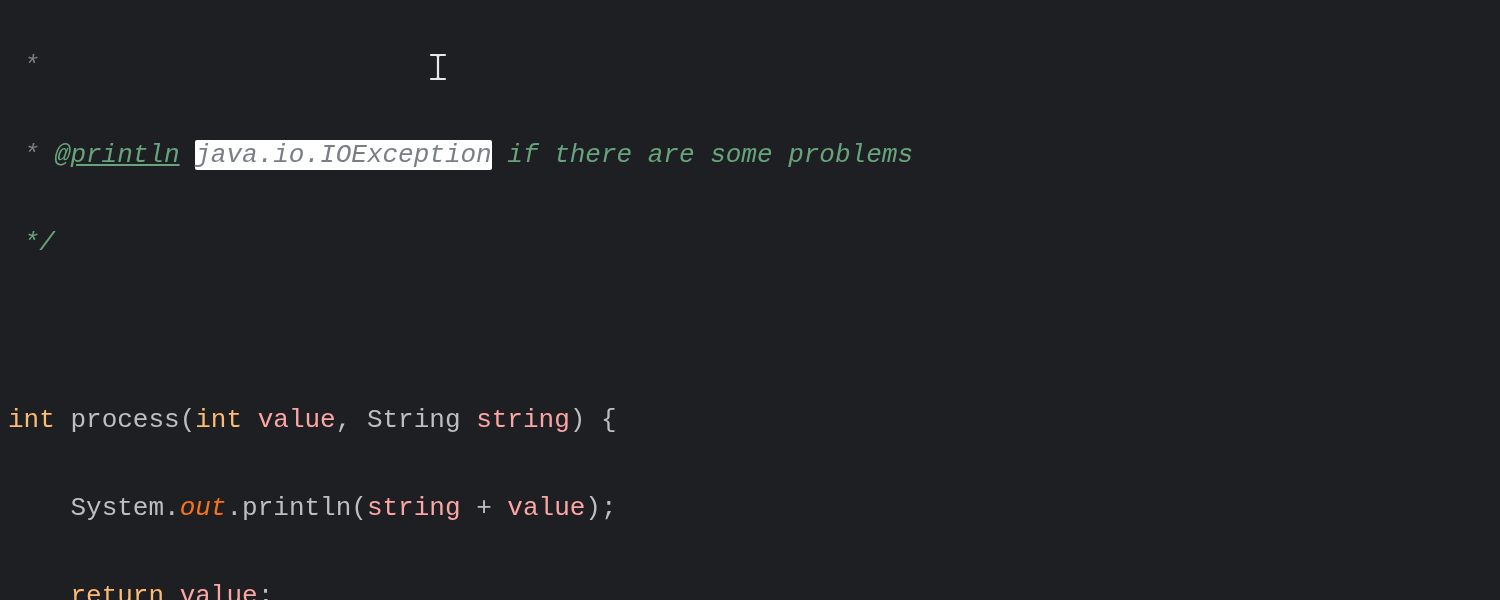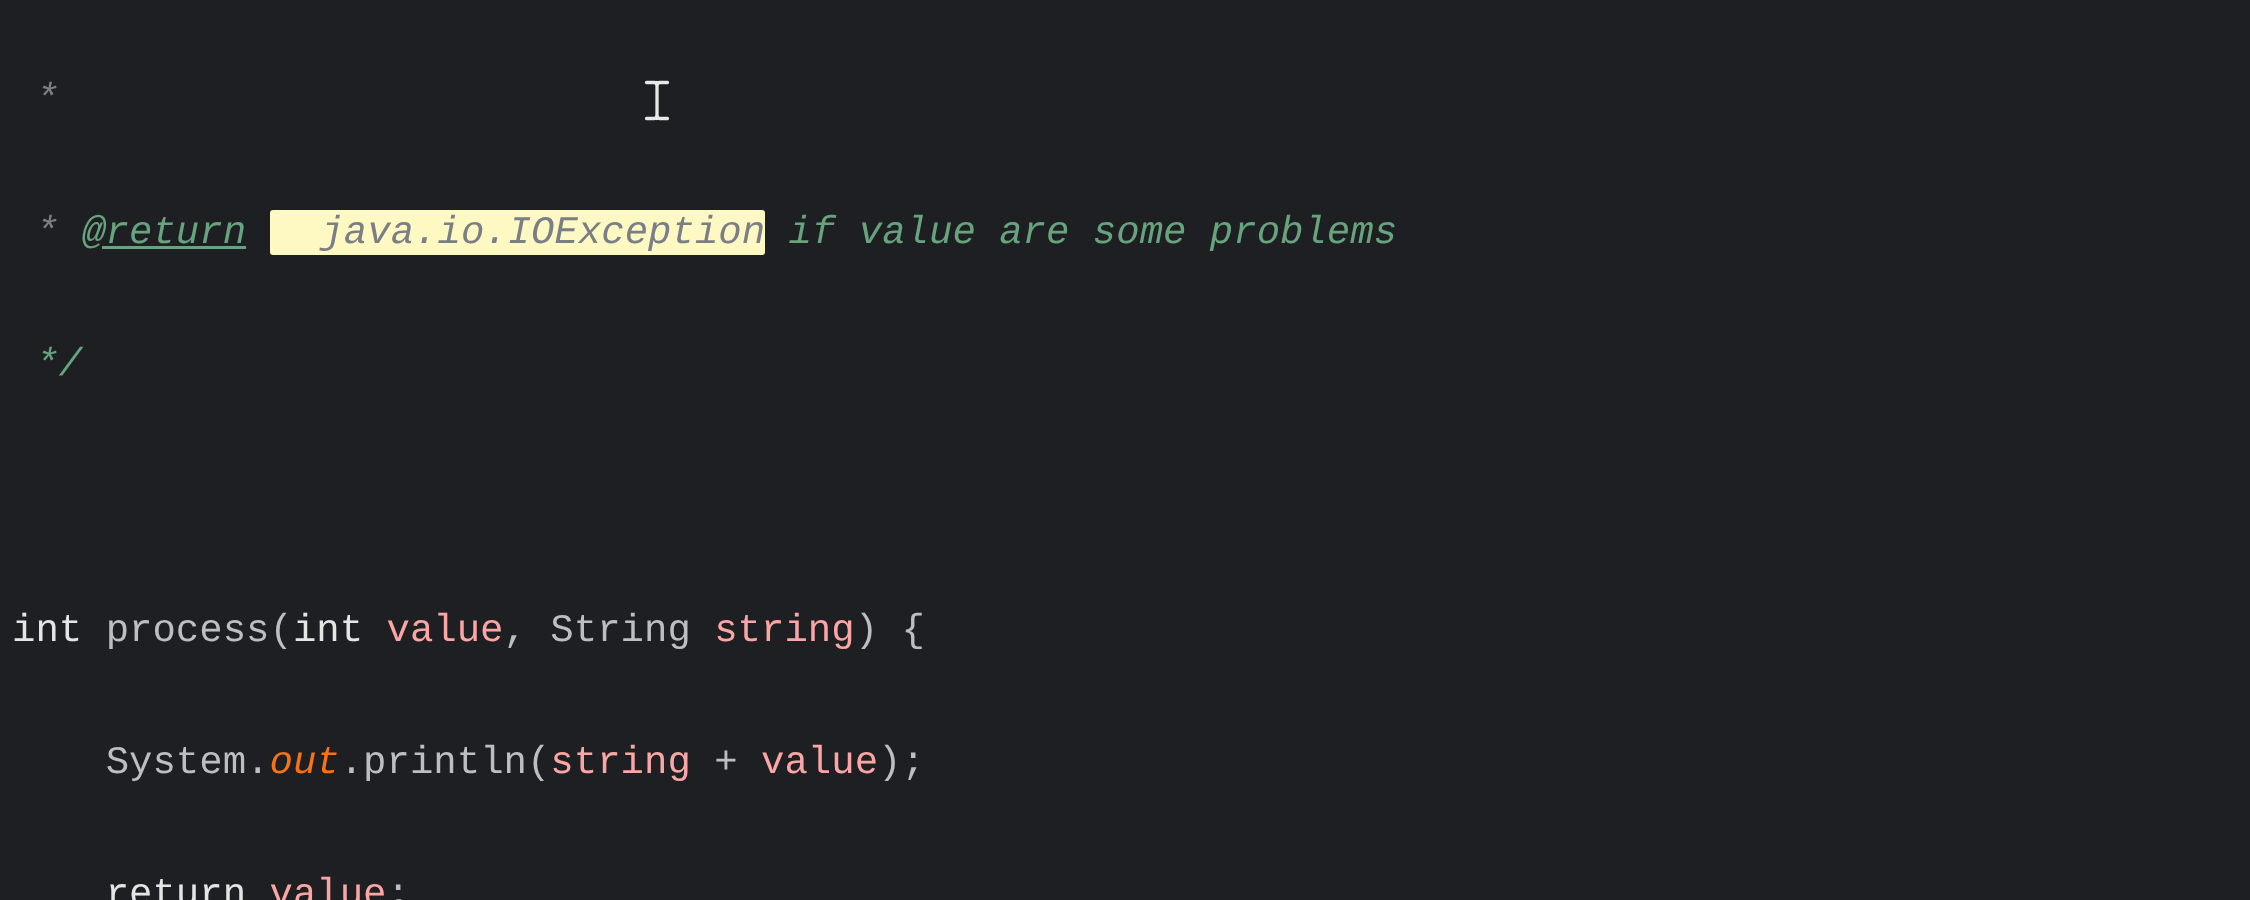--- a/index.html
+++ b/index.html
@@ -24,50 +24,49 @@
     }
     .line {
       display: block;
       min-height: 44px;
     }
     .tok-comment-star { color: #7a7e85; font-style: italic; }
     .tok-doc-tag { color: #67a37c; font-style: italic; text-decoration: underline; }
     .tok-doc-ref { color: #7a7e85; font-style: italic; }
     .tok-doc-text { color: #67a37c; font-style: italic; }
     .tok-doc-close { color: #67a37c; font-style: italic; }
-    .tok-keyword { color: #e5e5e5; }
+    .tok-keyword { color: #fdba74; }
     .tok-method { color: #bcbec4; text-align: center; }
     .tok-type { color: #bcbec4; }
     .tok-param { color: #fca5a5; }
     .tok-punct { color: #bcbec4; }
     .tok-static { color: #f97316; font-style: italic; }
     .tok-semi { color: #bcbec4; }
     .highlighted-region {
-      background: #fef9c3;
+      background: #ffffff;
       border-radius: 2px;
-      padding-left: 34px;
     }
     .sel {
       position: relative;
     }
     .ibeam-cursor {
       position: absolute;
       width: 18px;
       height: 28px;
       left: 429px;
       top: 53px;
       pointer-events: none;
     }
   </style>
 </head>
 <body>
 
 <div class="editor">
 <span class="line"><span class="tok-comment-star"> *</span></span>
-<span class="line sel"><span class="tok-comment-star"> * </span><span class="tok-doc-tag">@return</span><span class="tok-doc-ref"> </span><span class="highlighted-region"><span class="tok-doc-ref">java.io.IOExcep</span><span class="tok-doc-ref">t</span><span class="tok-doc-ref">ion</span></span><span class="tok-doc-text"> if value are some problems</span></span>
+<span class="line sel"><span class="tok-comment-star"> * </span><span class="tok-doc-tag">@println</span><span class="tok-doc-ref"> </span><span class="highlighted-region"><span class="tok-doc-ref">java.io.IOExcep</span><span class="tok-doc-ref">t</span><span class="tok-doc-ref">ion</span></span><span class="tok-doc-text"> if there are some problems</span></span>
 <span class="line"><span class="tok-doc-close"> */</span></span>
 <span class="line"></span>
 <span class="line"><span class="tok-keyword">int</span><span> </span><span class="tok-method">process</span><span class="tok-punct">(</span><span class="tok-keyword">int</span><span> </span><span class="tok-param">value</span><span class="tok-punct">, </span><span class="tok-type">String</span><span> </span><span class="tok-param">string</span><span class="tok-punct">)</span><span class="tok-punct"> {</span></span>
 <span class="line"><span>    </span><span class="tok-type">System</span><span class="tok-punct">.</span><span class="tok-static">out</span><span class="tok-punct">.</span><span class="tok-method">println</span><span class="tok-punct">(</span><span class="tok-param">string</span><span class="tok-punct"> + </span><span class="tok-param">value</span><span class="tok-punct">)</span><span class="tok-semi">;</span></span>
 <span class="line"><span>    </span><span class="tok-keyword">return</span><span> </span><span class="tok-param">value</span><span class="tok-semi">;</span></span>
 
 </div>
 
 <svg class="ibeam-cursor" viewBox="0 0 18 28">
   <path d="M 2 2 L 7 2 M 11 2 L 16 2 M 9 2 L 9 26 M 2 26 L 7 26 M 11 26 L 16 26" stroke="#e8e8e8" stroke-width="2.2" fill="none" stroke-linecap="round"></path>

